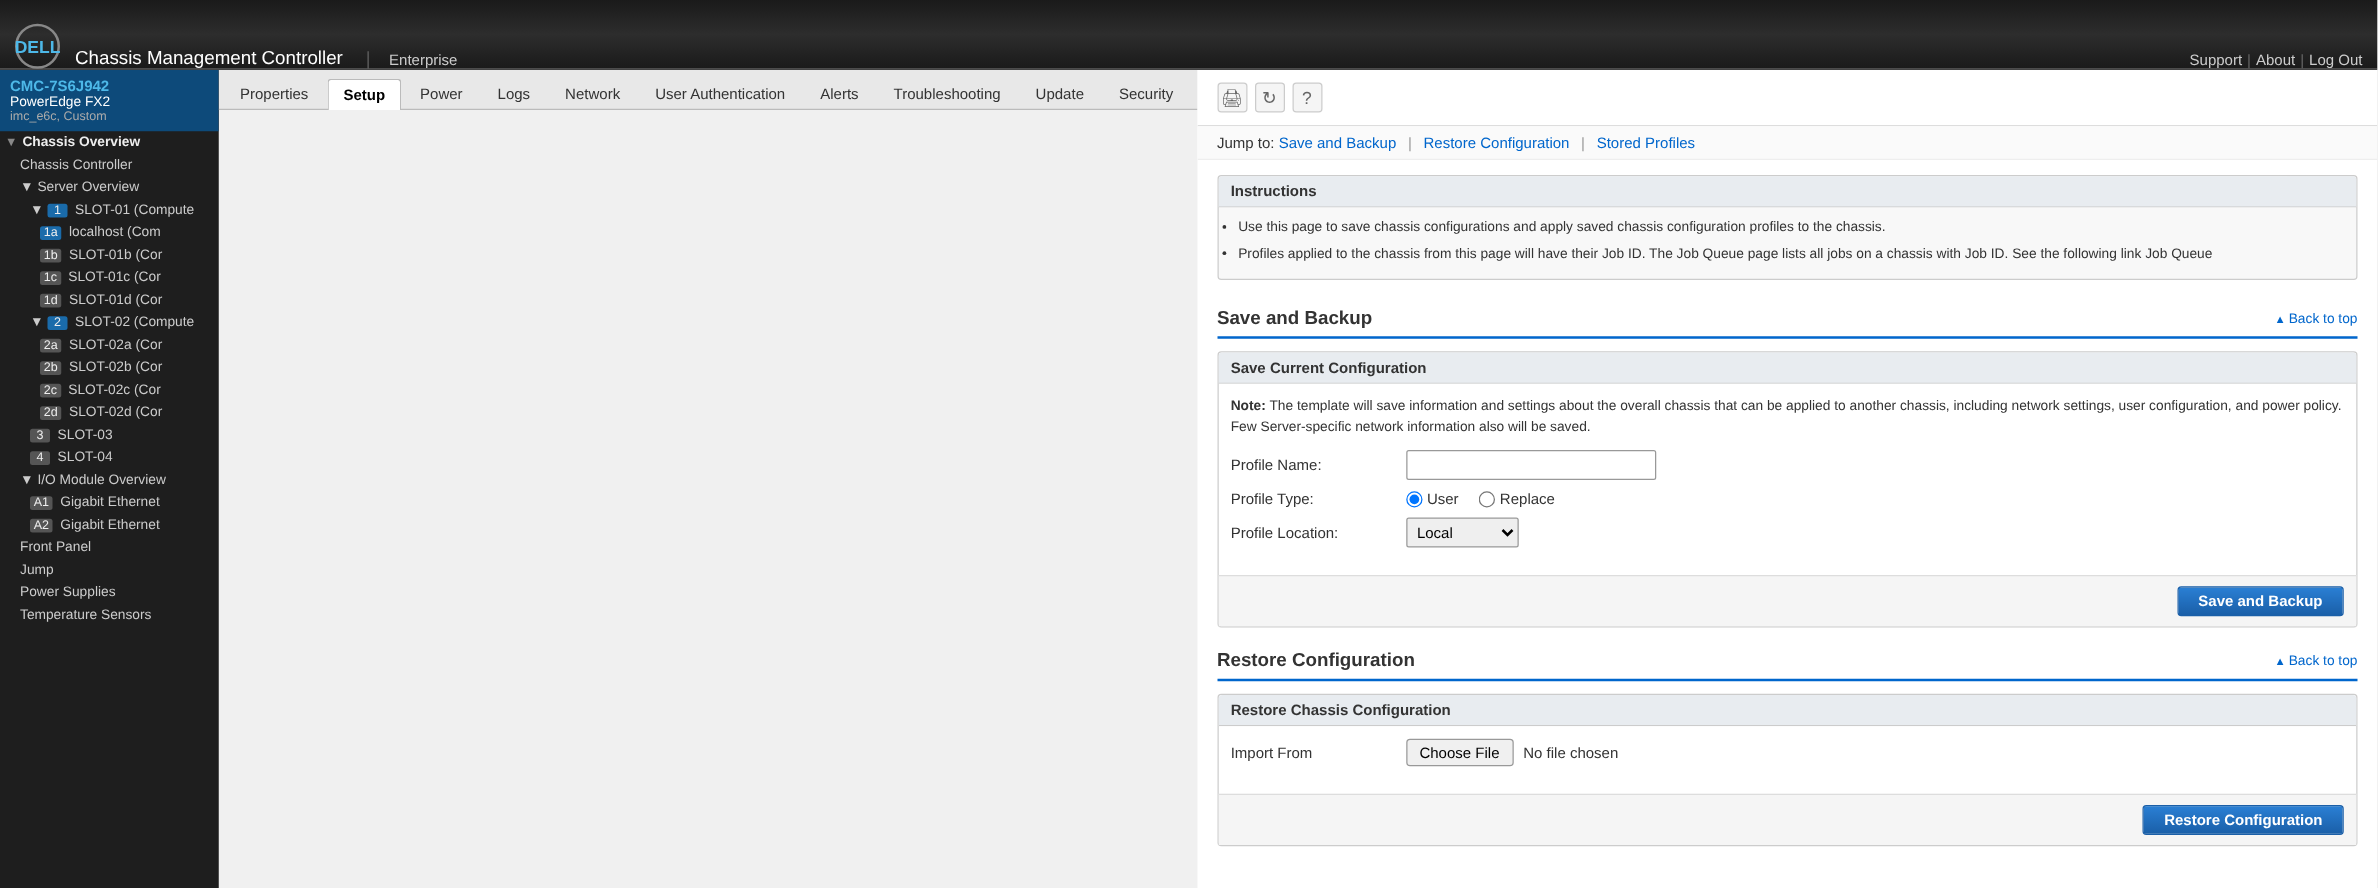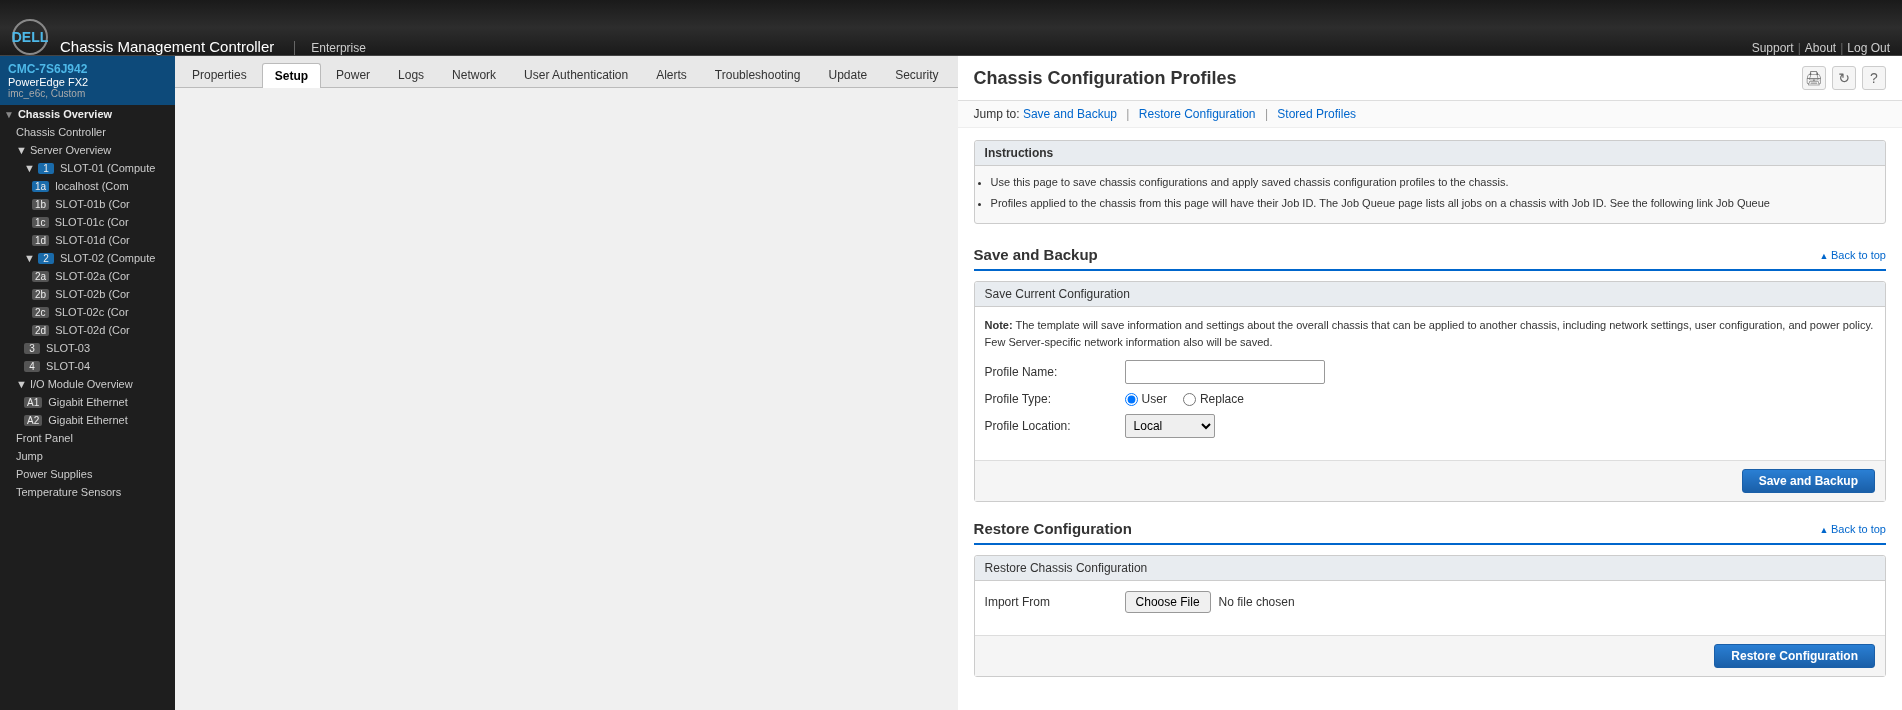--- a/index.html
+++ b/index.html
@@ -290,21 +290,21 @@
     .back-to-top::before { content: '▲ '; font-size: 9px; }
 
     .subsection {
       border: 1px solid #ccc;
       border-radius: 3px;
       margin-bottom: 12px;
     }
     .subsection-header {
       background: #e8ecf0;
       padding: 5px 10px;
-      font-weight: normal;
+      font-weight: bold;
       font-size: 12px;
       border-bottom: 1px solid #ccc;
       border-radius: 3px 3px 0 0;
     }
     .subsection-body {
       padding: 10px;
     }
     .note-text {
       font-size: 11px;
       color: #333;
@@ -523,21 +523,20 @@
       <div class="tab-top">Alerts</div>
       <div class="tab-top">Troubleshooting</div>
       <div class="tab-top">Update</div>
       <div class="tab-top">Security</div>
     </div>
 
 
     <div class="page-content">
 
       <div class="page-header">
-        <span class="page-title">Chassis Configuration Profiles</span>
         <div class="page-icons">
           <div class="icon-btn">🖨</div>
           <div class="icon-btn">↻</div>
           <div class="icon-btn">?</div>
         </div>
       </div>
 
       <div class="jump-to-bar">
         <span>Jump to:</span>
         <a>Save and Backup</a>

